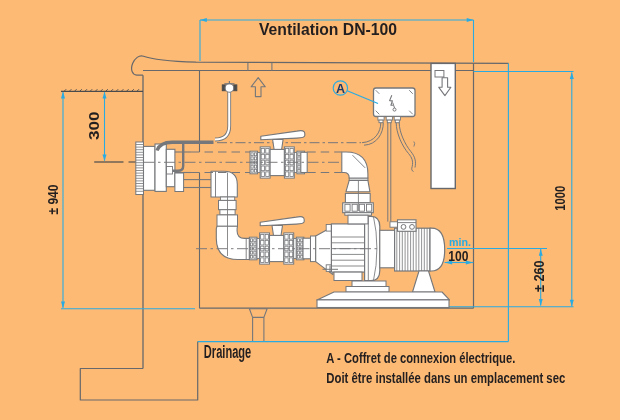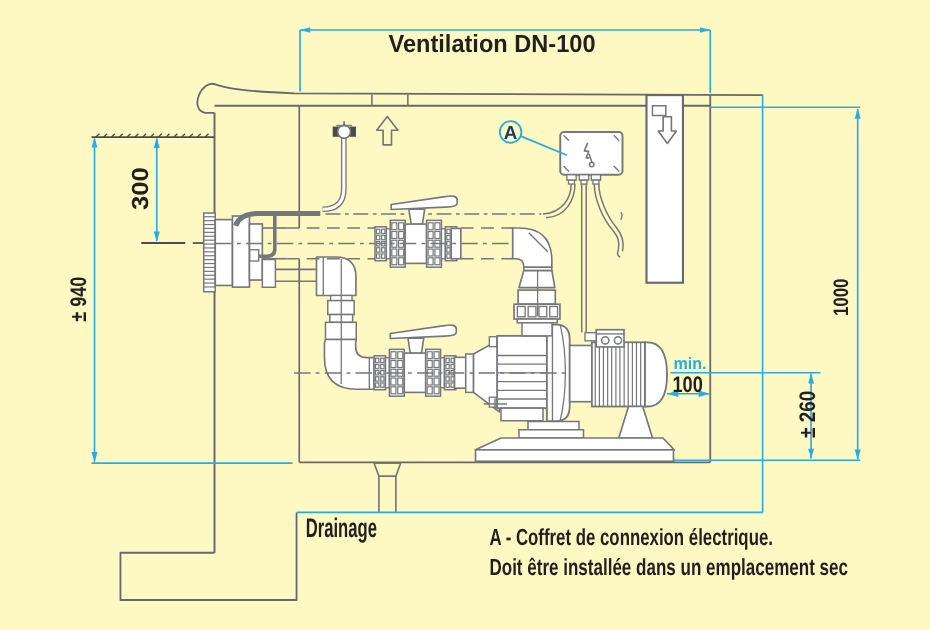--- a/index.html
+++ b/index.html
@@ -1,14 +1,14 @@
 <!DOCTYPE html>
 <html><head><meta charset="utf-8"><style>
 html,body{margin:0;padding:0;background:#ffffff;}
-#wrap{position:relative;width:620px;height:420px;background:#fef9c3;overflow:hidden;}
+#wrap{position:relative;width:620px;height:420px;background:#fdba74;overflow:hidden;}
 text{font-family:"Liberation Sans",sans-serif;}
 </style></head><body>
 <div id="wrap">
 <svg width="620" height="420" viewBox="0 0 620 420">
 <line x1="199.5" y1="70.5" x2="199.5" y2="152" stroke="#67686B" stroke-width="1.1" stroke-linecap="butt"></line>
 <line x1="199.5" y1="172.5" x2="199.5" y2="308.2" stroke="#67686B" stroke-width="1.1" stroke-linecap="butt"></line>
 <line x1="143" y1="70.5" x2="473.5" y2="70.5" stroke="#67686B" stroke-width="1.2" stroke-linecap="butt"></line>
 <path d="M143,75.2 L136.8,75.2 C132.2,74.6 130.2,69.5 132.6,63.5 C134.6,58.5 139.2,54.6 143.5,56.2 C151,59 170,61.3 196,62.2 L508.6,63.4" stroke="#67686B" stroke-width="1.2" fill="none" stroke-linejoin="round"></path>
 <line x1="247.9" y1="63" x2="247.9" y2="70.5" stroke="#76777A" stroke-width="1.1" stroke-linecap="butt"></line>
 <line x1="271.9" y1="63" x2="271.9" y2="70.5" stroke="#76777A" stroke-width="1.1" stroke-linecap="butt"></line>

